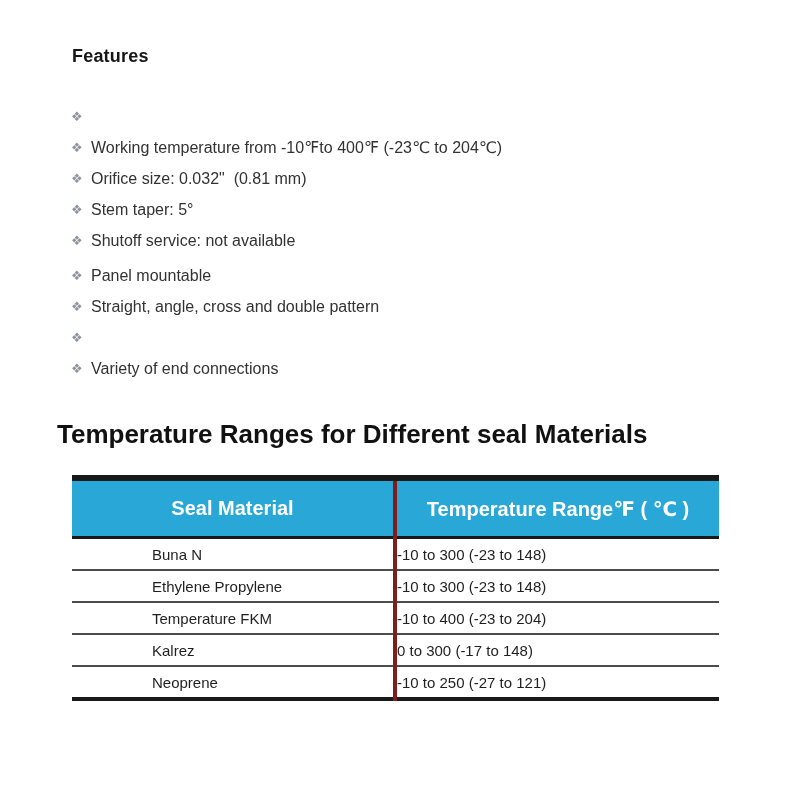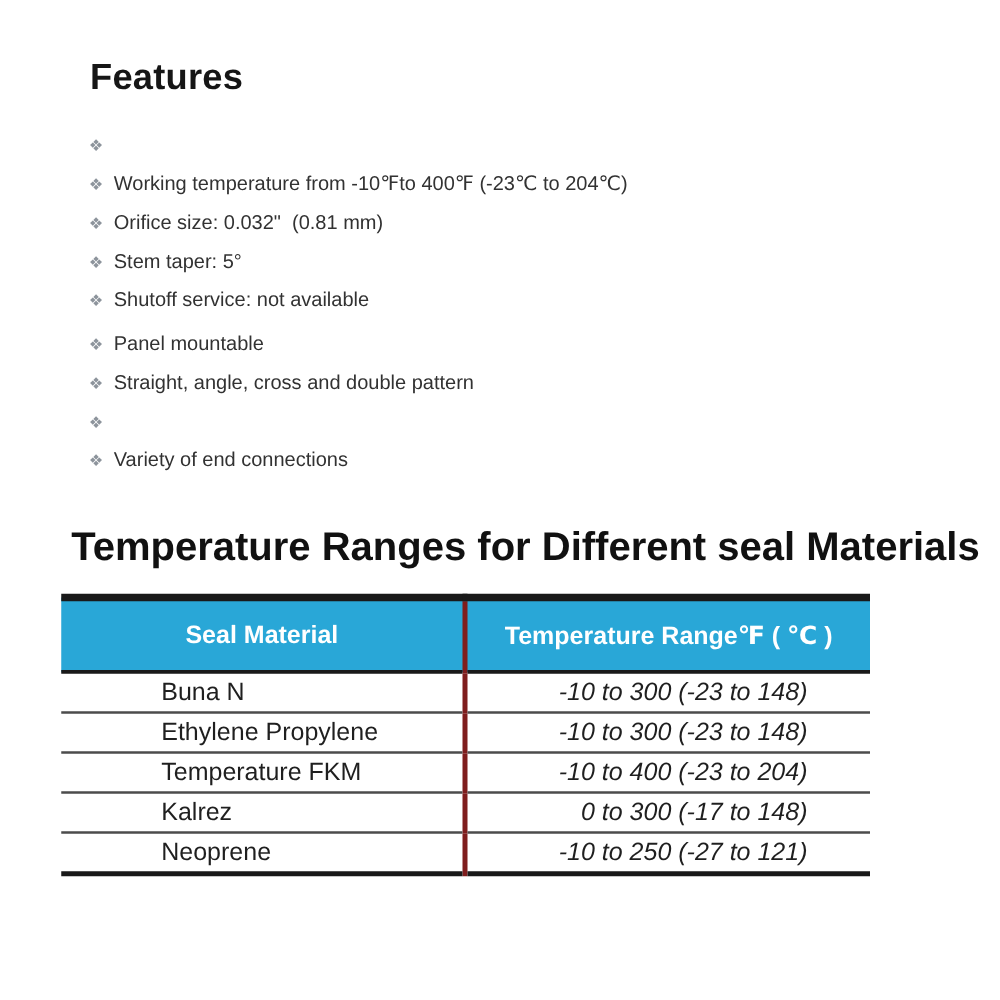--- a/index.html
+++ b/index.html
@@ -5,61 +5,61 @@
   html,body { margin:0; padding:0; }
   body {
     width:800px; height:800px; background:#ffffff;
     font-family:"Liberation Sans","DejaVu Sans",sans-serif;
     color:#262626;
   }
   .page { position:relative; width:800px; height:800px; background:#ffffff; overflow:hidden; }
 
   .features-title {
     position:absolute; left:72px; top:46px; margin:0;
-    font-size:29px; font-weight:700; color:#161616; letter-spacing:0.2px;
+    font-size:18px; font-weight:700; color:#161616; letter-spacing:0.2px;
   }
 
   .feature-list {
     position:absolute; left:71px; top:108px; margin:0; padding:0; list-style:none;
   }
   .feature-item {
     display:flex; align-items:flex-start; margin:0 0 13px 0;
     font-size:16px; line-height:18px; color:#323232;
   }
   .feature-item:nth-child(5) { margin-bottom:17px; }
   .bullet-glyph {
     width:13px; margin-right:7px; flex:0 0 auto;
     font-size:13px; line-height:18px; color:#8d949c; text-align:left;
   }
   .feature-text { white-space:pre-wrap; }
 
   .section-title {
     position:absolute; left:57px; top:419px; margin:0;
-    font-size:32px; font-weight:700; color:#111111; letter-spacing:0px;
+    font-size:26px; font-weight:700; color:#111111; letter-spacing:0px;
   }
 
   .temp-table {
-    position:absolute; left:49px; top:475px;
+    position:absolute; left:72px; top:475px;
     width:643px; border-collapse:collapse; table-layout:fixed;
     border-top:6px solid #191919; border-bottom:4px solid #191919;
   }
   .temp-table th {
     height:55px; background:#29a7d7; color:#ffffff;
     font-size:20px; font-weight:700; text-align:center;
     border-bottom:3px solid #191919; padding:0;
   }
   .temp-table th.c1 { width:321px; }
   .temp-table th.c2 { width:322px; }
   .temp-table .c2 { border-left:4px solid #7f1d1d; }
   .temp-table td {
-    height:30px; font-size:20px; color:#1f1f1f; padding:0; background:#ffffff;
+    height:30px; font-size:15px; color:#1f1f1f; padding:0; background:#ffffff;
   }
   .temp-table tbody tr + tr td { border-top:2px solid #4c4c4c; }
   .temp-table td.c1 { padding-left:80px; text-align:left; }
-  .temp-table td.c2 { text-align:right; padding-right:50px;font-style:italic; }
+  .temp-table td.c2 { text-align:left; padding-right:50px; }
 </style>
 </head>
 <body>
 
 <div class="page">
 
   <h1 class="features-title">Features</h1>
 
   <ul class="feature-list">
     <li class="feature-item">

